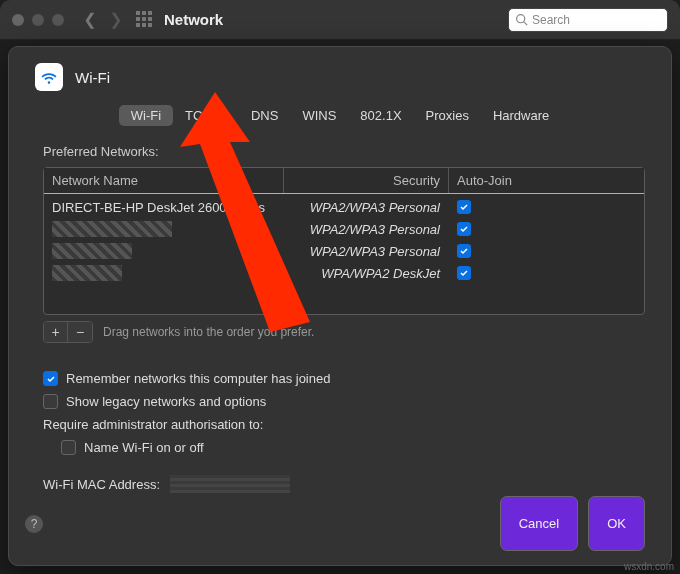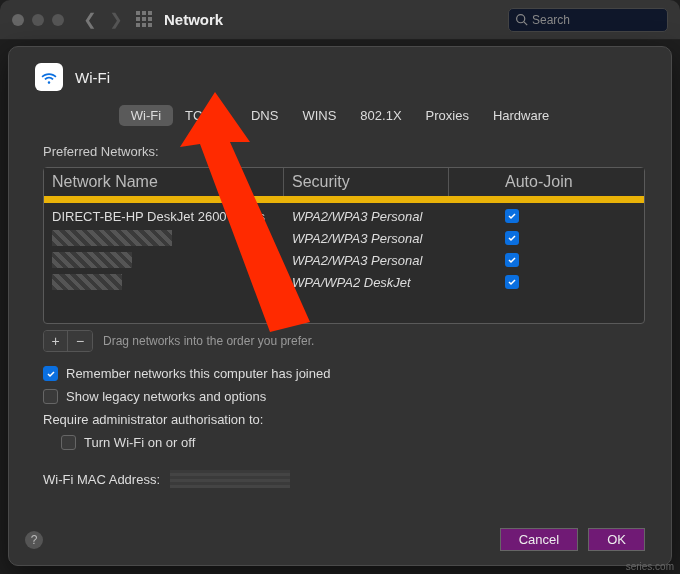--- a/index.html
+++ b/index.html
@@ -22,74 +22,74 @@
     border-bottom: 1px solid #222;
     border-radius: 10px 10px 0 0;
   }
   .traffic { display:flex; gap:8px; margin-right:14px;}
   .traffic .dot { width:12px; height:12px; border-radius:50%; background:#555; }
   .traffic .dot.close{ background:#666;}
   .navbtn { width:24px; height:24px; display:flex; align-items:center; justify-content:center; color:#777; font-size:16px; margin-right:2px;}
   .appsgrid { width:18px; height:18px; margin:0 10px 0 6px; display:grid; grid-template-columns:repeat(3,4px); grid-template-rows:repeat(3,4px); gap:2px;}
   .appsgrid span{ background:#777; width:4px; height:4px;}
   .title { font-size:15px; font-weight:600; color:#eee;}
-  .searchwrap { margin-left:auto; background:#0f172a; border:1px solid #444; border-radius:5px; height:24px; width:160px; display:flex; align-items:center; padding:0 6px; color:#888;}
+  .searchwrap { margin-left:auto; background:#ffffff; border:1px solid #444; border-radius:5px; height:24px; width:160px; display:flex; align-items:center; padding:0 6px; color:#888;}
   .searchwrap svg{ margin-right:4px;}
   .sheet {
     position:absolute; top:46px; left:8px; right:8px; bottom:8px;
     background:#333333; border:1px solid #4a4a4a; border-radius:10px;
     box-shadow:0 10px 30px rgba(0,0,0,.5);
     padding:16px 26px 14px 26px;
   }
   .sheethead{ display:flex; align-items:center; gap:12px; margin-bottom:14px;}
   .wifiicon{ width:28px; height:28px; background:#fff; border-radius:6px; display:flex; align-items:center; justify-content:center;}
   .wifiicon svg{ width:20px; height:20px;}
   .sheettitle{ font-size:15px; color:#eee;}
   .tabs{ display:flex; justify-content:center; gap:0; margin-bottom:18px;}
   .tab{ padding:3px 12px; font-size:13px; color:#ddd; border-radius:5px; cursor:default;}
   .tab.active{ background:#5a5a5a;}
   .section{ padding:0 0 0 8px;}
   .label{ color:#ccc; font-size:13px; margin-bottom:8px;}
   .tablebox{ border:1px solid #5a5a5a; border-radius:4px; background:#2c2c2c; }
-  .thead{ display:flex; background:#2c2c2c; border-bottom:7px solid #eab308; font-size:16px; color:#bbb;}
+  .thead{ display:flex; background:#2c2c2c; border-bottom:1px solid #eab308; font-size:13px; color:#bbb;}
   .thead div{ padding:5px 8px;}
   .col-name{ width:240px; border-right:1px solid #555;}
-  .col-sec{ width:165px; border-right:1px solid #555;}
-  .col-auto{ flex:1;margin-left:48px;}
+  .col-sec{ width:165px; border-right:1px solid #555;text-align:right;}
+  .col-auto{ flex:1;}
   .trow{ display:flex; font-size:13px; color:#ddd; height:22px; align-items:center;}
   .trow > div{ padding:0 8px;}
   .trow .col-name{ border-right:1px solid transparent;}
   .trow .col-sec{ border-right:1px solid transparent;font-style:italic;}
   .autojoin{ display:flex; align-items:center; justify-content:flex-start;}
   .chk{ width:14px; height:14px; border-radius:3px; background:#0a6fe0; display:flex; align-items:center; justify-content:center;}
   .chk svg{ width:10px; height:10px;}
   .pixelated{ width:120px; height:16px; background:
     repeating-linear-gradient(45deg,#3a3a3a 0 4px,#555 4px 8px),
     linear-gradient(#444,#444);
     filter: blur(.3px);
   }
   .tbody{ padding:2px 0 30px 0;}
   .addminus{ display:flex; align-items:center; gap:10px; margin-top:6px;}
   .pmbtns{ display:flex; border:1px solid #555; border-radius:4px; overflow:hidden; background:#3a3a3a;}
   .pmbtns button{ width:24px; height:20px; background:#3a3a3a; border:none; color:#ccc; font-size:14px; line-height:1;}
   .pmbtns button:first-child{ border-right:1px solid #555;}
   .hint{ font-size:12px; color:#999;}
-  .opts{ margin-top:14px; display:flex; flex-direction:column; gap:8px;}
+  .opts{ margin-top:28px; display:flex; flex-direction:column; gap:8px;}
   .optrow{ display:flex; align-items:center; gap:8px;}
   .cbox{ width:15px; height:15px; border:1px solid #666; border-radius:3px; background:#3a3a3a; flex-shrink:0;}
   .cbox.checked{ background:#0a6fe0; border-color:#0a6fe0; display:flex; align-items:center; justify-content:center;}
   .indent{ margin-left:18px;}
   .macrow{ display:flex; align-items:center; gap:10px; margin-top:12px;}
   .macblur{ width:120px; height:18px; background:
     repeating-linear-gradient(0deg,#444 0 3px,#3a3a3a 3px 6px),
     repeating-linear-gradient(90deg,#444 0 3px,#3a3a3a 3px 6px);
     filter: blur(.4px);}
   .footer{ position:absolute; left:16px; right:26px; bottom:14px; display:flex; align-items:center;}
   .help{ width:18px; height:18px; border-radius:50%; background:#555; color:#bbb; font-size:12px; display:flex; align-items:center; justify-content:center;}
-  .btn{ background:#701a75; border:1px solid #666; color:#eee; border-radius:0; padding:3px 18px; font-size:13px; margin-left:10px;}
+  .btn{ background:#6d28d9; border:1px solid #666; color:#eee; border-radius:7px; padding:19px 18px; font-size:13px; margin-left:10px;}
   .btn:first-of-type{ margin-left:auto;}
   
   .arrow{ position:absolute; top:92px; left:180px; width:200px; height:260px; pointer-events:none;}
   .watermark{position:absolute; right:6px; bottom:2px; font-size:10px; color:#666;}
 </style>
 </head>
 <body>
 
 <div class="titlebar">
   <div class="traffic">
@@ -220,34 +220,34 @@
       </div>
       <div class="optrow">
         <div class="cbox"></div>
         <span>Show legacy networks and options</span>
       </div>
       <div class="optrow">
         <span>Require administrator authorisation to:</span>
       </div>
       <div class="optrow indent">
         <div class="cbox"></div>
-        <span>Turn Wi-Fi on or off</span>
+        <span>Name Wi-Fi on or off</span>
       </div>
       <div class="macrow">
         <span>Wi-Fi MAC Address:</span>
         <div class="macblur"></div>
       </div>
     </div>
   </div>
 
   <div class="footer">
     <div class="help">?</div>
     <button class="btn">Cancel</button>
     <button class="btn">OK</button>
   </div>
 </div>
 
 <svg class="arrow" viewBox="0 0 200 260">
   <defs></defs>
   <polygon points="35,0 70,50 50,50 130,230 90,240 20,52 0,55" fill="#ff2a00"></polygon>
 </svg>
 
-<div class="watermark">series.com</div>
+<div class="watermark">wsxdn.com</div>
 
 </body></html>

